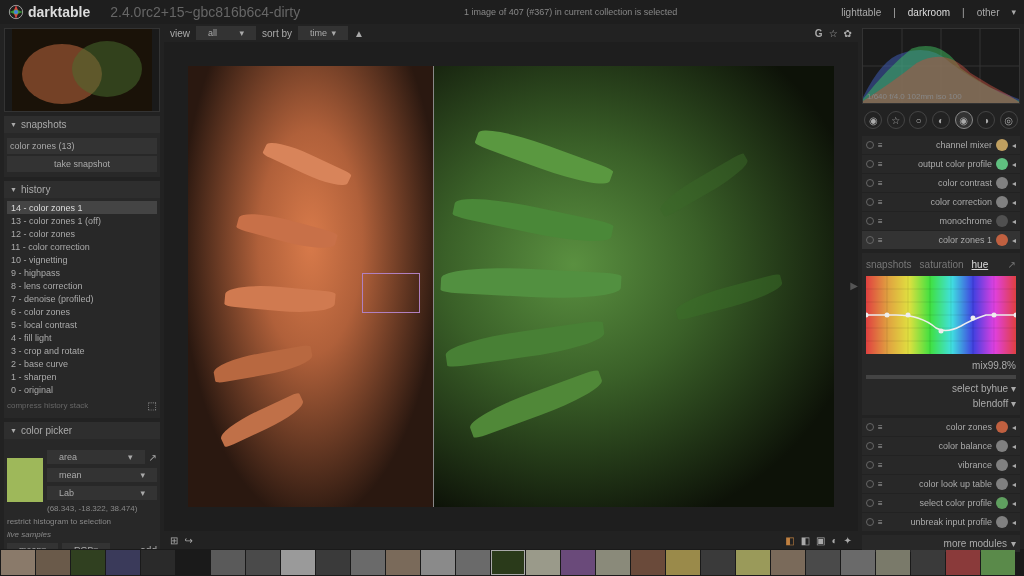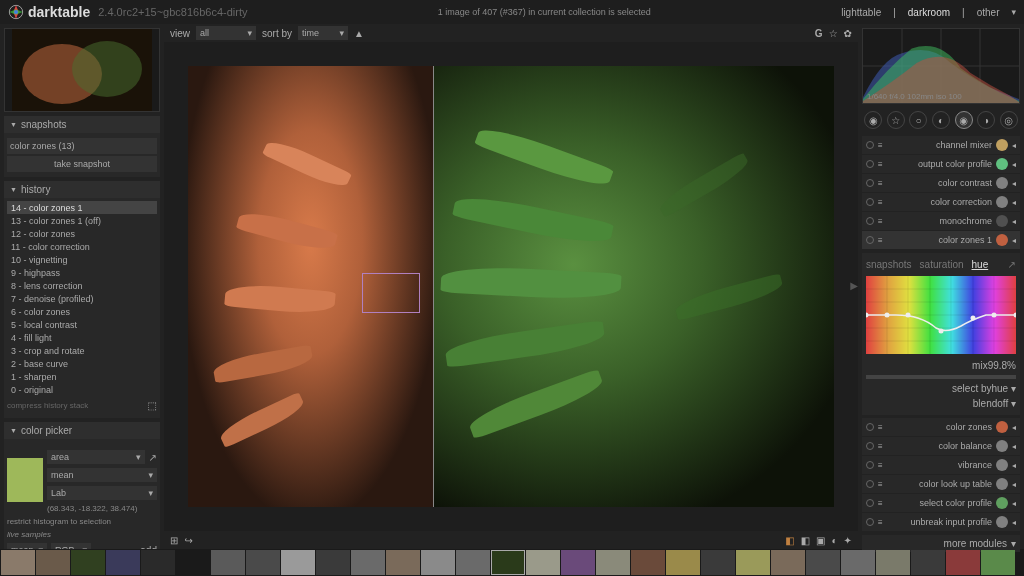--- a/index.html
+++ b/index.html
@@ -1,36 +1,36 @@
 <!DOCTYPE html>
 <html><head>
 <meta charset="utf-8">
 <style>
 *{margin:0;padding:0;box-sizing:border-box;font-family:Arial,sans-serif;font-size:10px;color:#aaa;}
 body{background:#2a2a2a;width:1024px;height:576px;overflow:hidden;position:relative;}
 .top-bar{height:24px;display:flex;align-items:center;padding:0 8px;background:#1e1e1e;}
 .logo{display:flex;align-items:center;gap:4px;}
 .logo-icon{width:16px;height:16px;}
 .logo-text{font-size:14px;font-weight:bold;color:#ddd;}
-.version{font-size:11px;color:#666;margin-left:4px;}
+.version{font-size:14px;color:#666;margin-left:16px;}
 .top-center{flex:1;text-align:center;font-size:9px;color:#888;}
 .top-right{display:flex;gap:12px;font-size:13px;color:#888;}
 .top-right .active{color:#ddd;}
 .main{display:flex;height:525px;}
 .left-panel{width:164px;background:#222;padding:4px;overflow:hidden;display:flex;flex-direction:column;gap:4px;}
 .thumb-preview{height:92px;background:#1a1a1a;border:1px solid #333;display:flex;align-items:center;justify-content:center;}
 .panel-section{background:#282828;}
 .panel-header{padding:3px 6px;background:#2e2e2e;display:flex;align-items:center;gap:4px;font-size:10px;color:#aaa;cursor:pointer;}
 .panel-header::before{content:"▼";font-size:7px;}
 .panel-body{padding:3px;font-size:9px;}
 .btn-wide{background:#333;padding:3px;text-align:center;margin:2px 0;cursor:pointer;font-size:9px;}
 .history-item{padding:1.5px 4px;font-size:9px;color:#aaa;cursor:pointer;}
 .history-item.sel{background:#444;color:#ddd;}
 .row{display:flex;align-items:center;gap:4px;margin:4px 0;}
-.dropdown{background:#333;padding:2px 4px;flex:1;font-size:9px;display:flex;justify-content:space-between;}
+.dropdown{background:#333;padding:2px 12px;flex:1;font-size:9px;display:flex;justify-content:space-between;}
 .dropdown::after{content:"▾";}
 .swatch{width:36px;height:44px;background:#9eb85a;}
 .small-txt{font-size:8px;color:#888;}
 .center{flex:1;background:#1a1a1a;display:flex;flex-direction:column;}
 .center-bar{height:18px;display:flex;align-items:center;padding:0 6px;gap:6px;background:#222;}
 .center-bar .sp{flex:1;}
 .viewport{flex:1;position:relative;background:#1e1e1e;padding:24px;}
 .image-area{width:100%;height:100%;position:relative;background:#0d0d0d;overflow:hidden;}
 .split-line{position:absolute;left:38%;top:0;bottom:0;width:1px;background:#888;z-index:5;}
 .sel-rect{position:absolute;left:27%;top:47%;width:58px;height:40px;border:1px solid #b080c0;z-index:5;}

